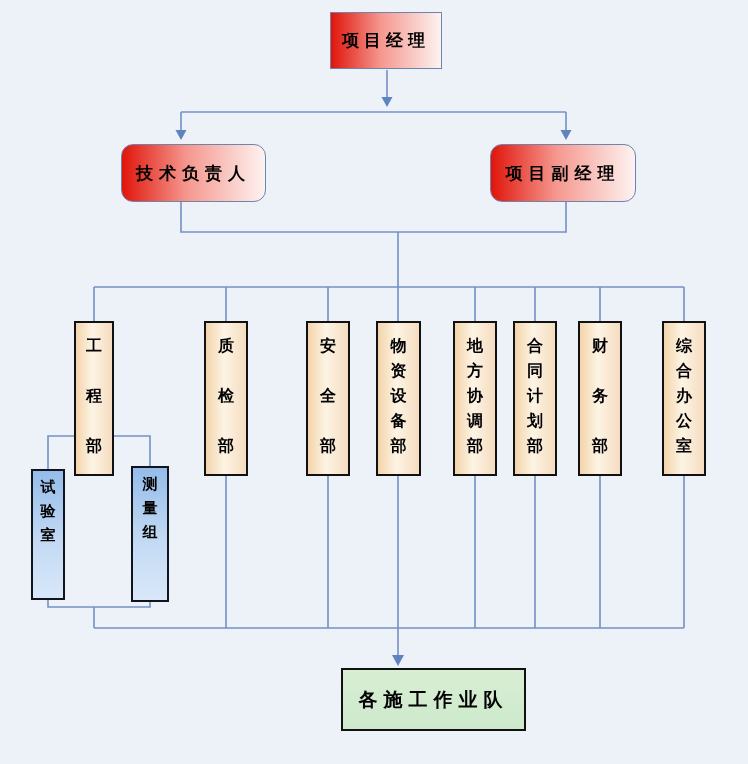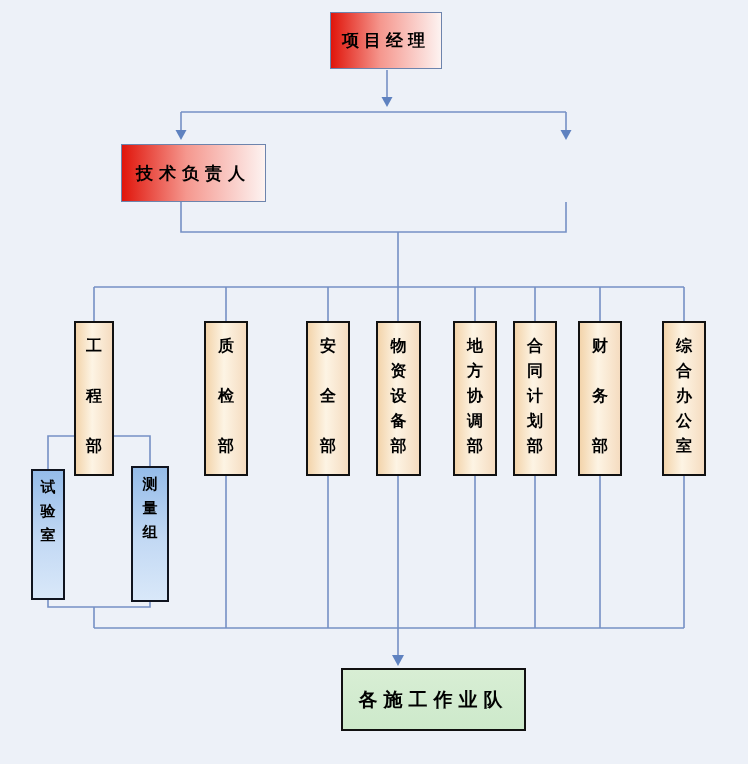--- a/index.html
+++ b/index.html
@@ -20,21 +20,21 @@
     position:absolute;
     box-sizing:border-box;
     display:flex;align-items:center;justify-content:center;
     color:#000;font-weight:700;
   }
   .node-red{
     border:1px solid var(--manager-border,#6d84ad);
     background:linear-gradient(90deg,var(--manager-red,#e0150b) 0%,#f5978e 45%,var(--manager-fade,#fdf3f1) 100%);
     font-size:17px;letter-spacing:5px;
   }
-  .node-red.wide{font-size:17px;letter-spacing:6px;}
+  .node-red.wide{font-size:17px;letter-spacing:6px;border-radius:12px;}
   .vbox{
     position:absolute;
     box-sizing:border-box;
     display:flex;flex-direction:column;align-items:center;
     color:#000;font-weight:700;
   }
   .vbox span{display:block;line-height:1;}
   .dept{
     border:2px solid var(--node-border-dark,#111);
     background:linear-gradient(90deg,var(--dept-peach,#f3d4ab) 0%,var(--dept-light,#fdf4e4) 45%,#f5dcc0 100%);
@@ -82,20 +82,23 @@
     <path class="wire" d="M398,628 V655"></path>
     <path class="arrowhead" d="M398,666 L392,655 L404,655 Z"></path>
   </svg>
 
   <div class="node node-red" style="left:330px;top:12px;width:112px;height:57px">
     <span>项目经理</span>
   </div>
 
   <div class="node node-red wide" style="left:121px;top:144px;width:145px;height:58px">
     <span>技术负责人</span>
+  </div>
+  <div class="node node-red wide" style="left:490px;top:144px;width:146px;height:58px">
+    <span>项目副经理</span>
   </div>
 
   <div class="vbox dept" style="left:74px;top:321px;width:40px;height:155px">
       <span>工</span>
       <span>程</span>
       <span>部</span>
     </div>
   <div class="vbox dept" style="left:204px;top:321px;width:44px;height:155px">
       <span>质</span>
       <span>检</span>

